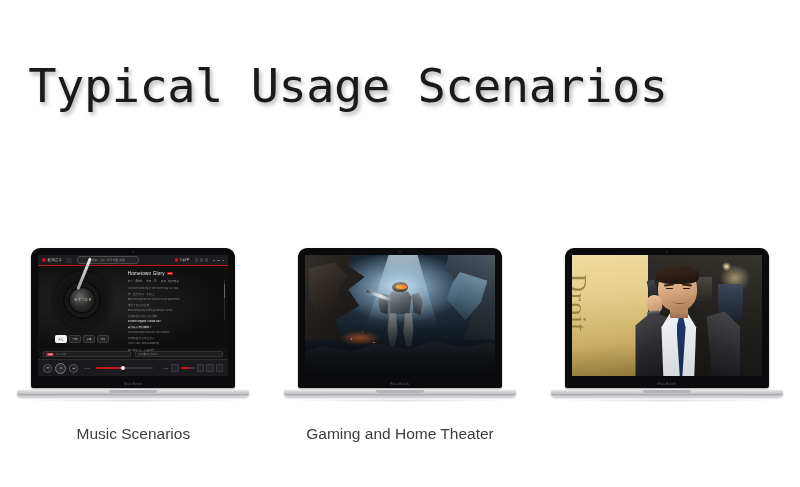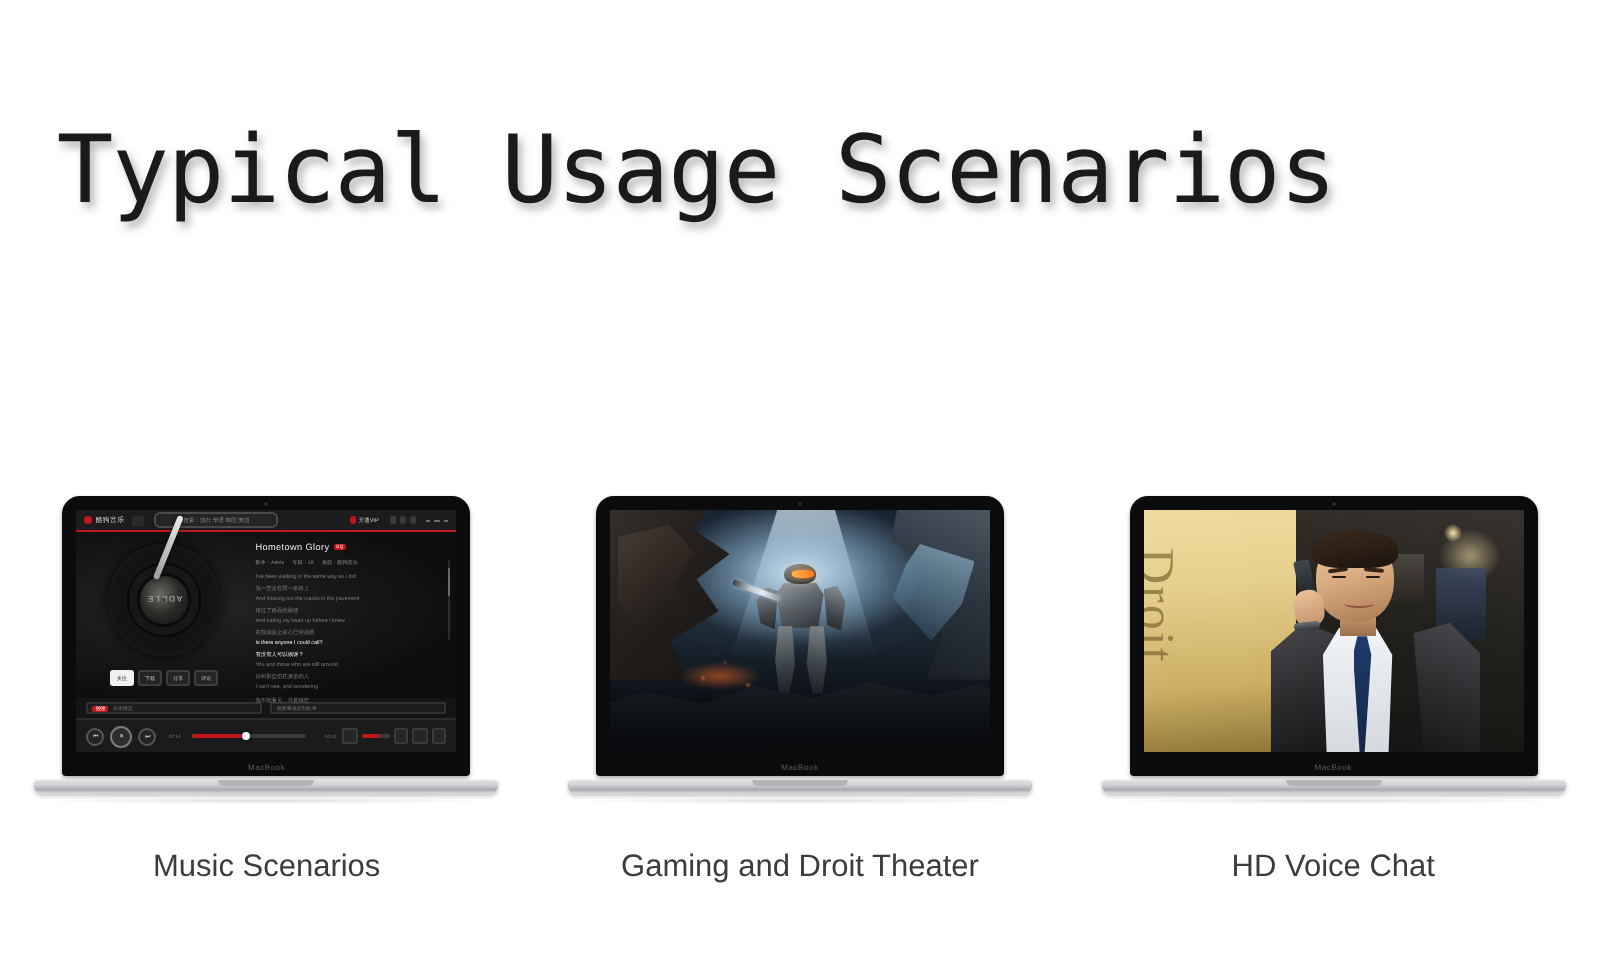--- a/index.html
+++ b/index.html
@@ -595,21 +595,21 @@
             <div class="g-ember" style="left:24%;bottom:30%;width:1.5px;height:1.5px;"></div>
             <div class="g-ember" style="left:30%;bottom:36%;width:1px;height:1px;"></div>
             <div class="g-ember" style="left:36%;bottom:27%;width:1.6px;height:1.6px;"></div>
           </div>
         </div>
         <div class="macbook-word">MacBook</div>
       </div>
       <div class="base"></div>
       <div class="shadowline"></div>
     </div>
-    <div class="caption">Gaming and Droit Theater</div>
+    <div class="caption">Gaming and Home Theater</div>
   </div>
 
   <div class="scenario">
     <div class="laptop">
       <div class="lid">
         <div class="camera"></div>
         <div class="screen">
           <div class="voice">
             <div class="v-bgright"></div>
             <div class="v-lightA"></div>
@@ -636,16 +636,15 @@
               <div class="m-hand"></div>
               <div class="m-watch"></div>
             </div>
           </div>
         </div>
         <div class="macbook-word">MacBook</div>
       </div>
       <div class="base"></div>
       <div class="shadowline"></div>
     </div>
-    <div class="caption">HD Voice Chat</div>
   </div>
 
 </div>
 
 </body></html>

